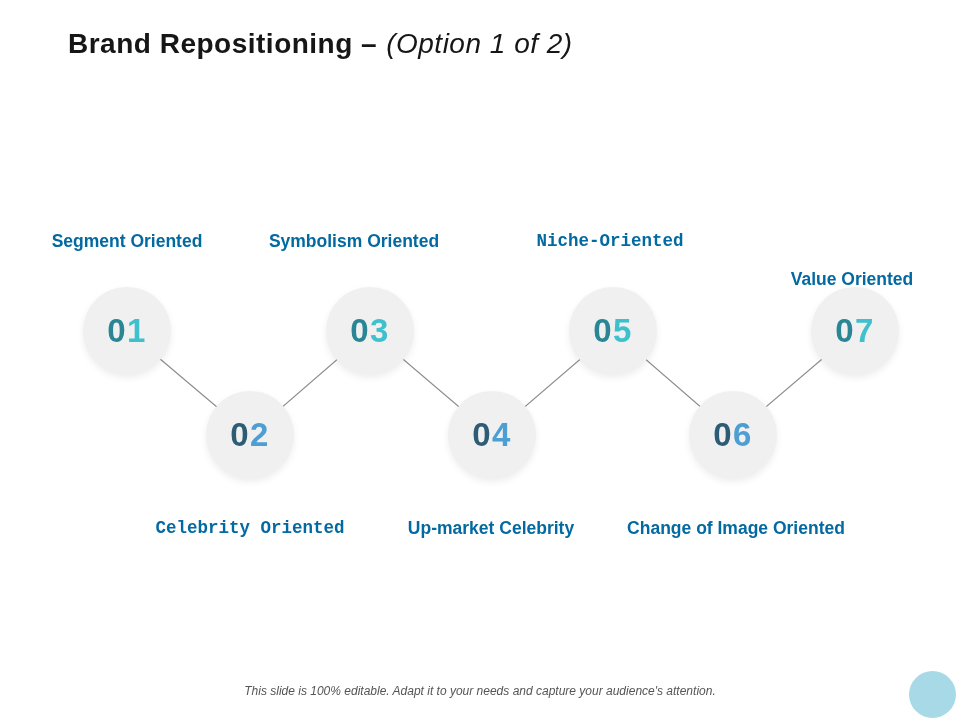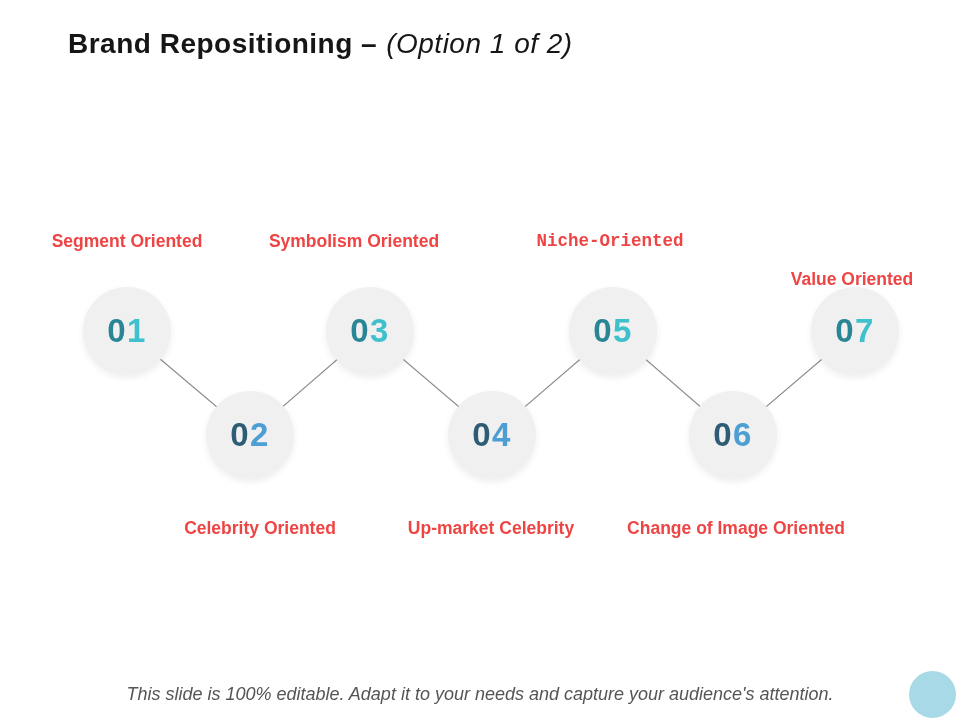--- a/index.html
+++ b/index.html
@@ -69,40 +69,40 @@
   .step-circle.teal .digit { color: #3fc0cd; }
   .step-circle.blue .zero  { color: #2d5d74; }
   .step-circle.blue .digit { color: #4d9ed2; }
   
   .step-label {
     position: absolute;
     transform: translateX(-50%);
     white-space: nowrap;
     font-weight: bold;
     font-size: 17.5px;
-    color: #ef4444;
+    color: #0369a1;
   }
   .label-top    { top: 231px; }
   .label-bottom { top: 518px; }
   .lx1 { left: 127px; }
-  .lx2 { left: 260px; }
+  .lx2 { left: 250px; font-family: Liberation Mono, monospace; }
   .lx3 { left: 354px; }
   .lx4 { left: 491px; }
   .lx5 { left: 610px; font-family: Liberation Mono, monospace; }
   .lx6 { left: 736px; }
   .lx7 { left: 852px; margin-top: 38px; }
   
   .footer-note {
     position: absolute;
     left: 0;
     top: 684px;
     width: 100%;
     text-align: center;
     font-style: italic;
-    font-size: 18px;
+    font-size: 12px;
     color: #555555;
   }
   
   .corner-circle {
     position: absolute;
     left: 909px;
     top: 671px;
     width: 47px;
     height: 47px;
     border-radius: 50%;

